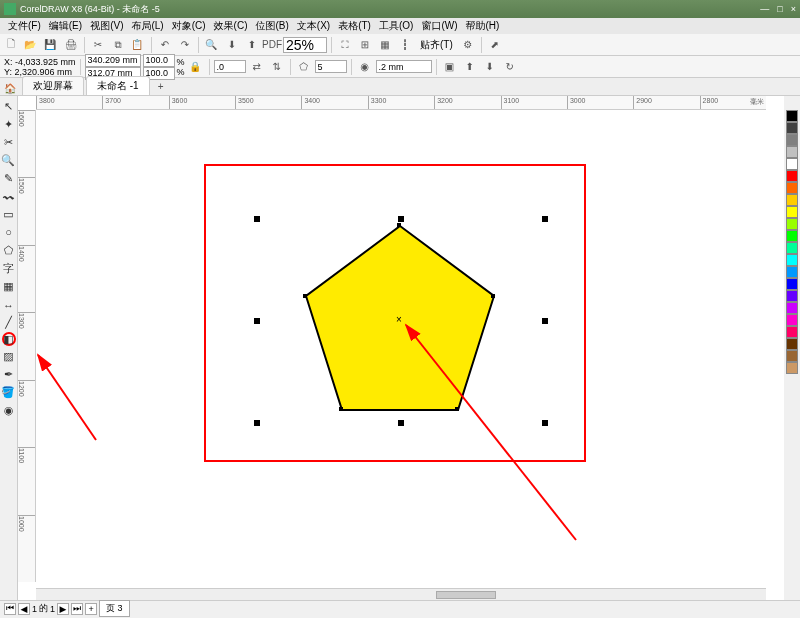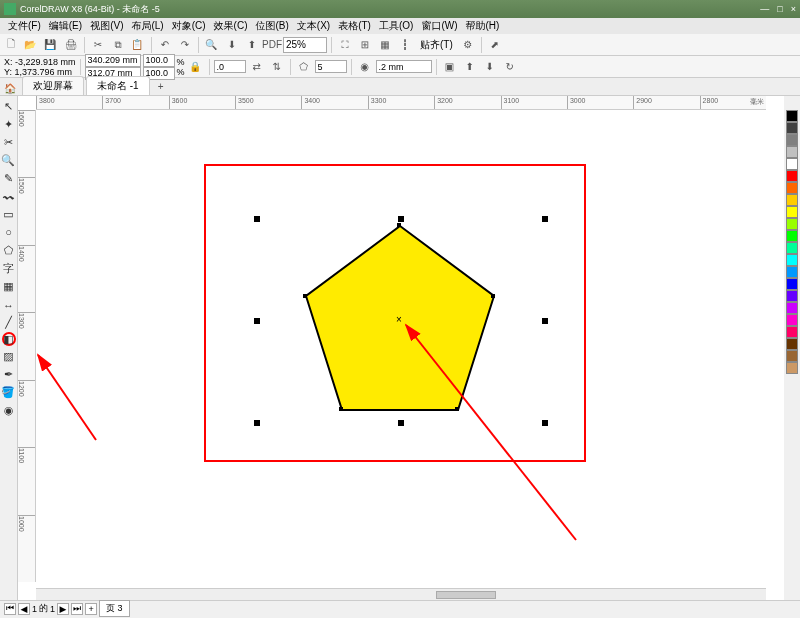--- a/index.html
+++ b/index.html
@@ -6,21 +6,21 @@
 body { width: 800px; height: 618px; background: #f0f0f0; overflow: hidden; position: relative; font-size: 10px; }
 .titlebar { height: 18px; background: linear-gradient(#6b8e5f,#5a7d4f); display: flex; align-items: center; padding: 0 4px; color: #fff; font-size: 9px; }
 .titlebar .icon { width: 12px; height: 12px; background: #4a6; margin-right: 4px; }
 .titlebar .wincontrols { margin-left: auto; display: flex; gap: 8px; }
 .titlebar .wincontrols span { cursor: pointer; }
 .menubar { height: 16px; background: #e8e8e8; display: flex; align-items: center; padding: 0 4px; font-size: 10px; }
 .menubar span { padding: 0 4px; cursor: pointer; }
 .toolbar1 { height: 22px; background: #f5f5f5; border-bottom: 1px solid #ccc; display: flex; align-items: center; padding: 0 2px; gap: 2px; }
 .tbtn { width: 18px; height: 18px; display: flex; align-items: center; justify-content: center; border: 1px solid transparent; font-size: 10px; color: #555; }
 .sep { width: 1px; height: 16px; background: #ccc; margin: 0 2px; }
-.zoomfield { width: 44px; height: 16px; border: 1px solid #aaa; font-size: 10px; padding: 0 2px; background: #fff; }
+.zoomfield { width: 44px; height: 16px; border: 1px solid #aaa; font-size: 14px; padding: 0 2px; background: #fff; }
 .toolbar2 { height: 22px; background: #f5f5f5; border-bottom: 1px solid #ccc; display: flex; align-items: center; padding: 0 4px; gap: 2px; font-size: 9px; }
 .coord { display: flex; flex-direction: column; line-height: 10px; }
 .dimfield { width: 56px; height: 13px; border: 1px solid #aaa; font-size: 9px; padding: 0 2px; background: #fff; }
 .pct { width: 32px; }
 .tabs { height: 18px; background: #eee; display: flex; align-items: flex-end; border-bottom: 1px solid #ccc; padding-left: 4px; }
 .tab { padding: 2px 10px; border: 1px solid #ccc; border-bottom: none; background: #f8f8f8; font-size: 10px; margin-right: 2px; border-radius: 3px 3px 0 0; }
 .tab.active { background: #fff; margin-top: 36px; }
 .homeicon { width: 14px; height: 14px; margin-right: 4px; display: flex; align-items: center; justify-content: center; }
 .workspace { display: flex; height: 504px; }
 .tooldock { width: 18px; background: #f0f0f0; border-right: 1px solid #ccc; display: flex; flex-direction: column; align-items: center; padding-top: 2px; gap: 2px; }
@@ -102,22 +102,22 @@
   <div class="tbtn">▦</div>
   <div class="tbtn">┇</div>
   <span style="padding:0 4px">贴齐(T)</span>
   <div class="tbtn">⚙</div>
   <div class="sep"></div>
   <div class="tbtn">⬈</div>
 </div>
 
 <div class="toolbar2">
   <div class="coord">
-    <div><span>X:</span> <span>-3,229.918 mm</span></div>
-    <div><span>Y:</span> <span>1,373.796 mm</span></div>
+    <div><span>X:</span> <span>-4,033.925 mm</span></div>
+    <div><span>Y:</span> <span>2,320.906 mm</span></div>
   </div>
   <div class="sep"></div>
   <div class="coord">
     <input class="dimfield" value="340.209 mm" style="">
     <input class="dimfield" value="312.07 mm" style="">
   </div>
   <div class="coord">
     <input class="dimfield pct" value="100.0" style="">
     <input class="dimfield pct" value="100.0" style="">
   </div>

